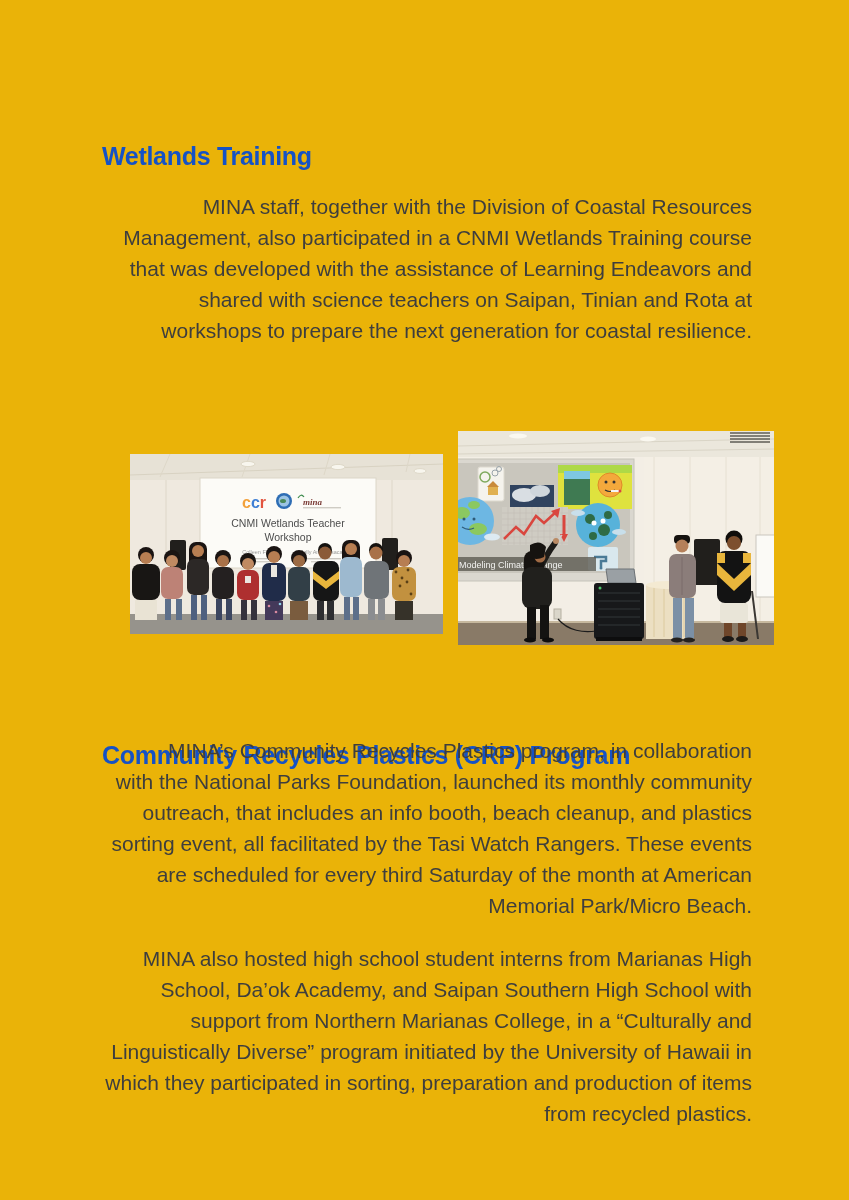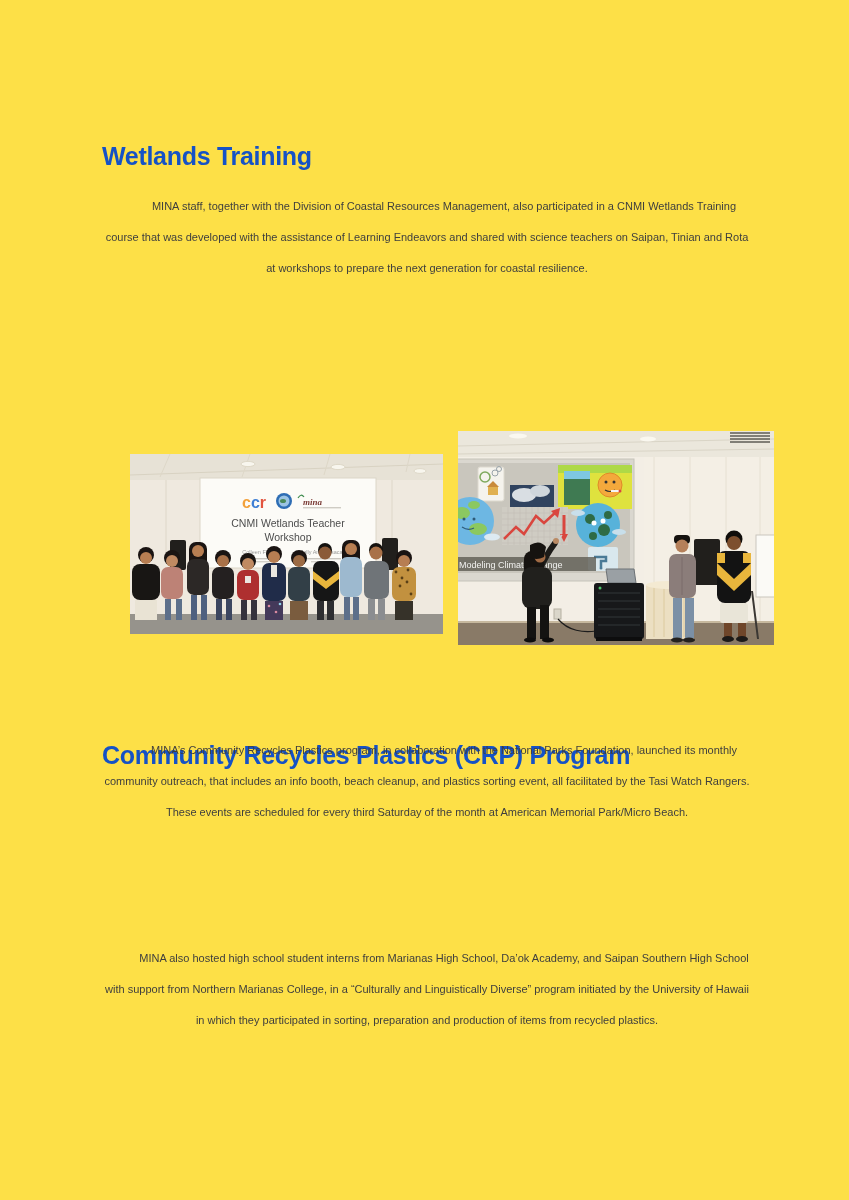--- a/index.html
+++ b/index.html
@@ -2,30 +2,30 @@
 <html><head>
 <meta charset="utf-8">
 <style>
   * { margin: 0; padding: 0; box-sizing: border-box; }
   html, body { background: #ffffff; }
   body {
     width: 849px; height: 1200px;
     font-family: "Liberation Sans", sans-serif;
     position: relative; overflow: hidden;
   }
-  .page { position: absolute; inset: 0; background: #fde047; }
+  .page { position: absolute; inset: 0; background: #eab308; }
   .heading {
     position: absolute; left: 102px; width: 660px;
     font-size: 25px; font-weight: 700; letter-spacing: -0.3px;
     color: #1552c6; line-height: 30px;
   }
   .para {
     position: absolute; left: 102px; width: 650px;
-    font-size: 11px; line-height: 31px; color: #3e3e3e;
-    text-indent: 34px; text-align: center;
+    font-size: 21px; line-height: 31px; color: #3e3e3e;
+    text-indent: 34px; text-align: right;
   }
   .photo { position: absolute; display: block; padding-left: 28px; }
   .photo svg { display: block; }
 </style>
 </head>
 <body>
 
 <main class="page">
 
   <section>

